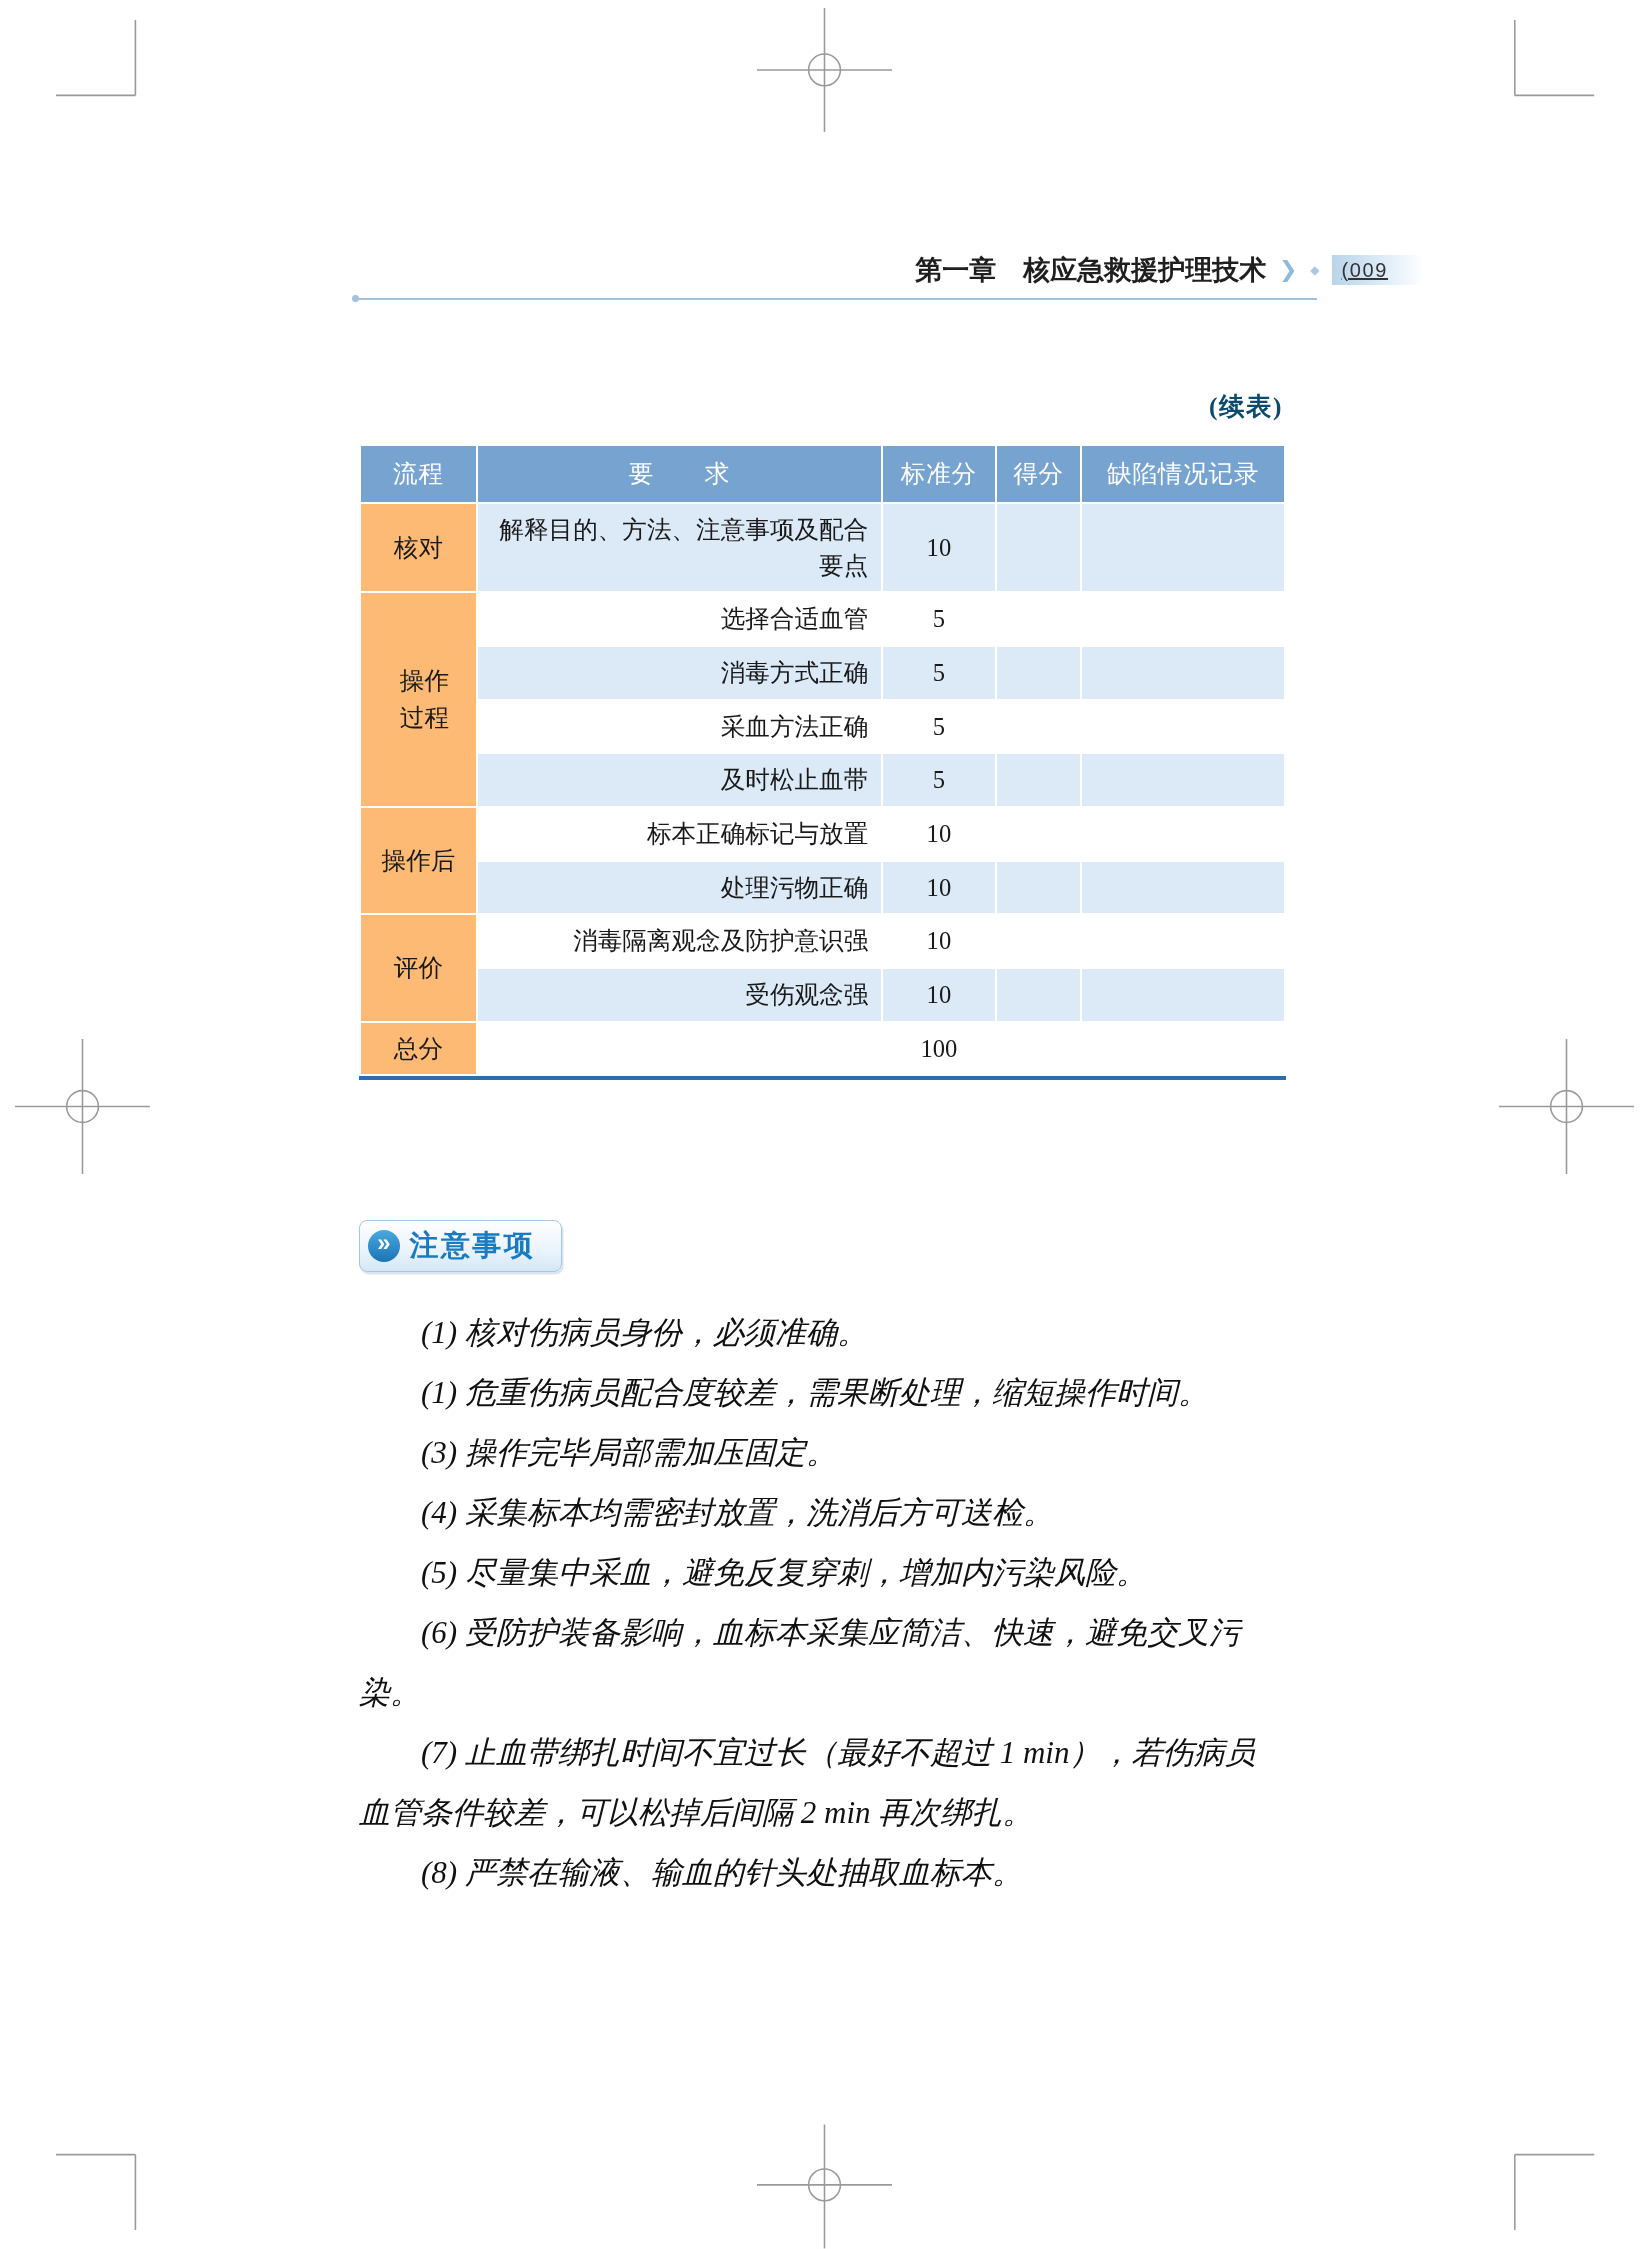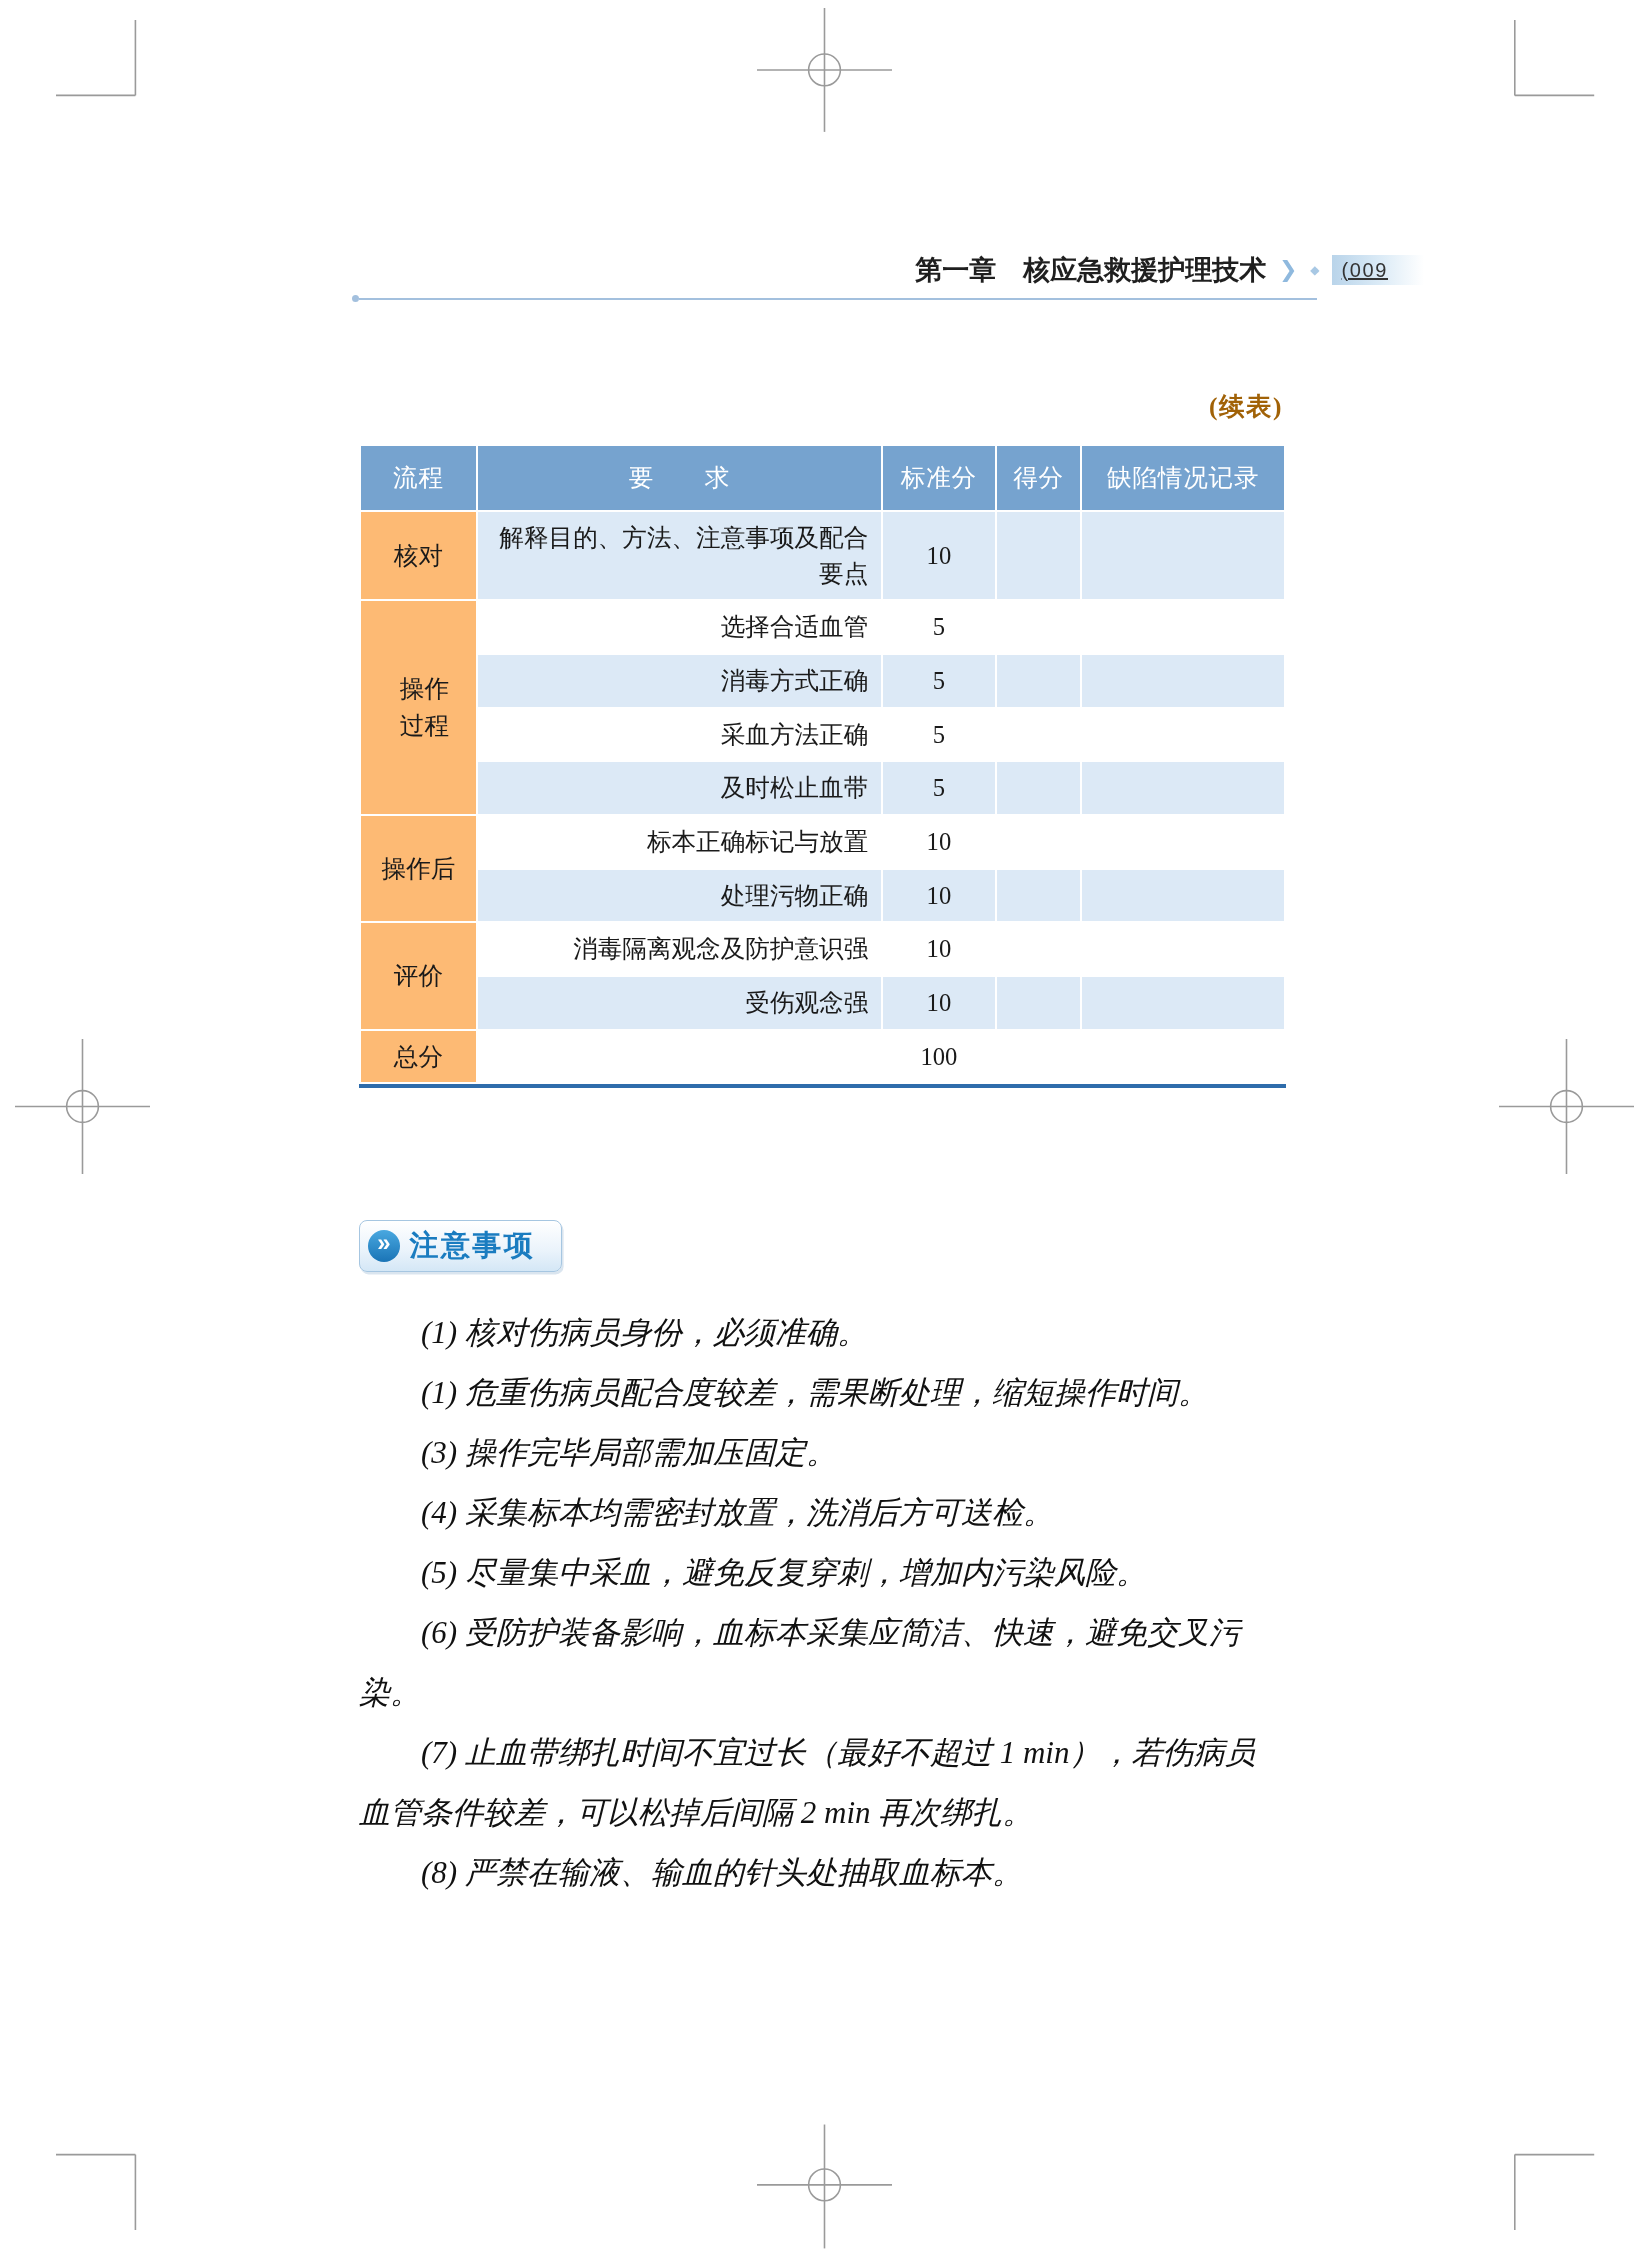--- a/index.html
+++ b/index.html
@@ -41,38 +41,38 @@
   }
   .rule-dot {
     position: absolute; top: 295px; left: 352px; width: 7.1px; height: 7.1px;
     border-radius: 50%; background: #a3c0de;
   }
 
   
   .cont-note {
     position: absolute; top: 390px; left: 361px; width: 922px;
     text-align: right; font-size: 25.4px; font-weight: bold; letter-spacing: 1.6px;
-    color: #a16207;
+    color: #0c4a6e;
   }
 
   
   .table-wrap {
     position: absolute; left: 359px; top: 444px; width: 927px;
     border-bottom: 4px solid #2e6cab;
   }
   table.score {
     width: 100%;
     border-collapse: separate;
     border-spacing: 2.4px;
     font-size: 24.6px;
     line-height: 1.45;
   }
   table.score th {
     background: #76a3cf; color: #ffffff; font-weight: normal;
-    height: 64px; text-align: center; padding: 0 14px;
+    height: 56px; text-align: center; padding: 0 14px;
     letter-spacing: 0.8px;
   }
   table.score td { vertical-align: middle; padding: 8px 12.7px; height: 41px; }
   .td-stage { background: #fdba74; text-align: center; padding: 8px 6.3px; }
   tr.blue  td:not(.td-stage) { background: #dce9f6; }
   tr.white td:not(.td-stage) { background: #ffffff; }
   .td-req   { text-align: right; padding-left: 16px; }
   .td-score { text-align: center; }
   .narrow   { display: inline-block; width: 2.1em; line-height: 1.5; text-align: center; margin-left: 12px; }
 

